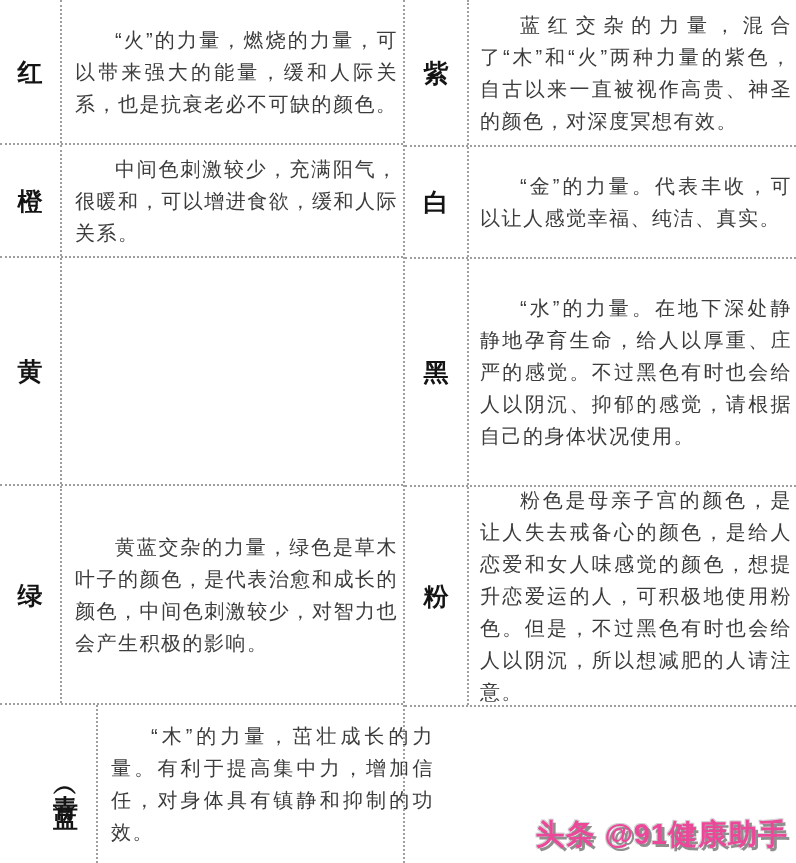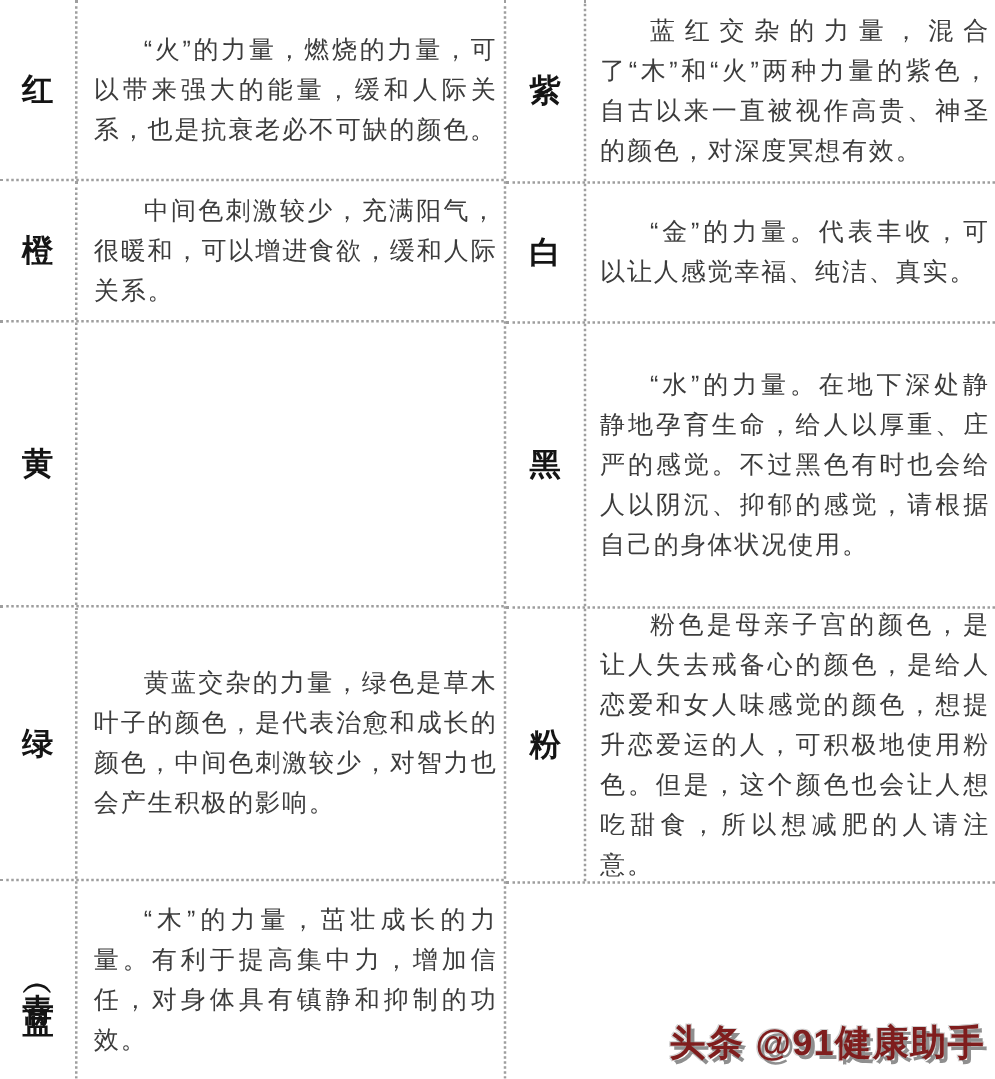--- a/index.html
+++ b/index.html
@@ -30,31 +30,31 @@
   .col-right .text-cell{padding:6px 4px 6px 11px;justify-content:center;}
   .body-text{
     margin:0;font-size:20px;line-height:32px;letter-spacing:1.5px;
     color:var(--text);text-indent:2em;text-align:justify;width:100%;
   }
   
   .col-left .r1{height:145px;}
   .col-left .r2{height:113px;}
   .col-left .r3{height:228px;}
   .col-left .r4{height:219px;}
-  .col-left .r5{flex:1;}
+  .col-left .r5{flex:1;margin-left:36px;}
   
   .col-right .r1{height:147px;}
   .col-right .r2{height:112px;}
   .col-right .r3{height:228px;}
   .col-right .r4{height:220px;}
   .col-right .r5{flex:1;position:relative;}
   .watermark{
     position:absolute;right:8px;bottom:8px;
     font-size:29px;font-weight:bold;letter-spacing:1px;white-space:nowrap;
-    color:#7f1d1d;
+    color:#ec4899;
     text-shadow:3px 3px 0 #8f8f8f, -1px -1px 0 #d2d2d2, 1px -1px 0 #d2d2d2, -1px 1px 0 #d2d2d2;
   }
 </style>
 </head>
 <body>
 
 <div class="page">
 
   <div class="col col-left">
 
@@ -129,21 +129,21 @@
       <div class="text-cell">
         <p class="body-text">“水”的力量。在地下深处静静地孕育生命，给人以厚重、庄严的感觉。不过黑色有时也会给人以阴沉、抑郁的感觉，请根据自己的身体状况使用。</p>
       </div>
     </div>
 
     <div class="row bordered r4">
       <div class="label-cell">
         <span class="label">粉</span>
       </div>
       <div class="text-cell">
-        <p class="body-text">粉色是母亲子宫的颜色，是让人失去戒备心的颜色，是给人恋爱和女人味感觉的颜色，想提升恋爱运的人，可积极地使用粉色。但是，这个颜色也会让人想吃甜食，所以想减肥的人请注意。</p>
+        <p class="body-text">粉色是母亲子宫的颜色，是让人失去戒备心的颜色，是给人恋爱和女人味感觉的颜色，想提升恋爱运的人，可积极地使用粉色。但是，不过黑色有时也会给人以阴沉，所以想减肥的人请注意。</p>
       </div>
     </div>
 
     <div class="row r5">
       <span class="watermark">头条 @91健康助手</span>
     </div>
 
   </div>
 
 </div>

